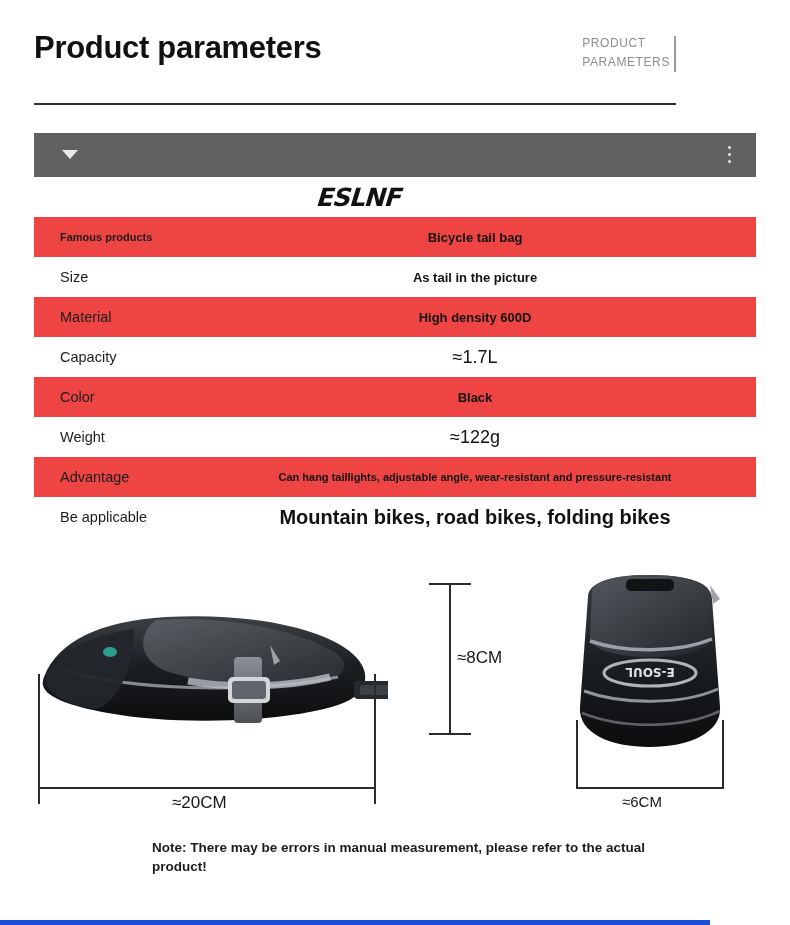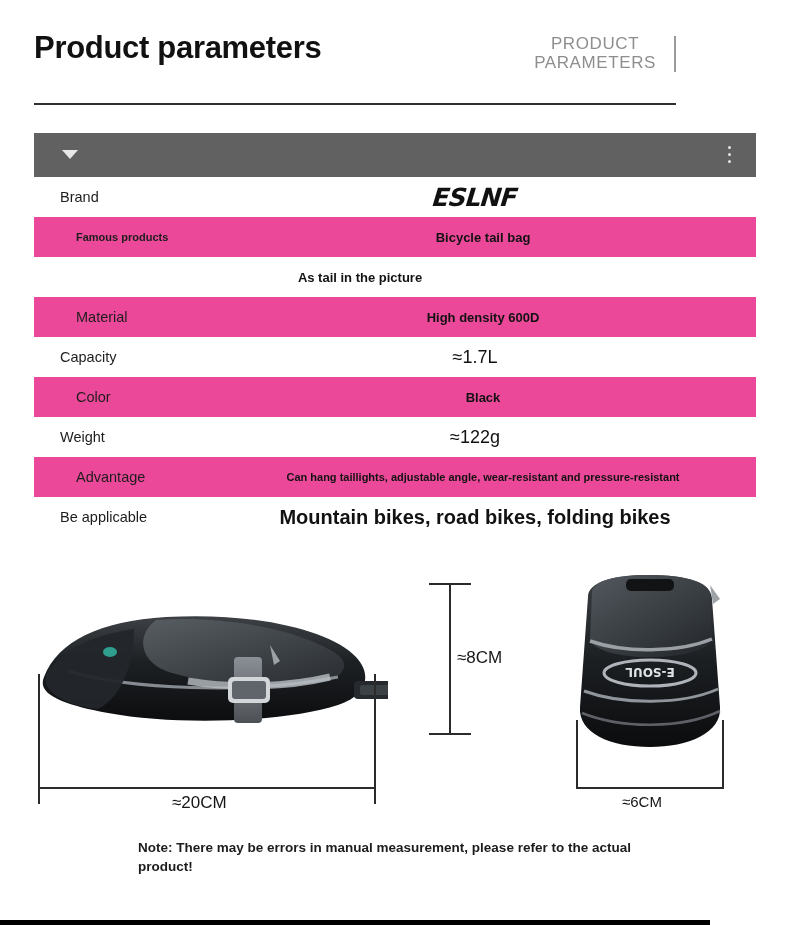--- a/index.html
+++ b/index.html
@@ -13,21 +13,21 @@
     font-family: "Liberation Sans", sans-serif;
     color: #1a1a1a;
     overflow: hidden;
     position: relative;
   }
   .page {
     width: 710px;
     height: 925px;
     position: relative;
     box-sizing: border-box;
-    border-bottom: 5px solid #000000;
+    border-bottom: 5px solid #1d4ed8;
   }
 
   
   .header {
     position: relative;
     padding: 28px 34px 0 34px;
     height: 82px;
     box-sizing: border-box;
   }
   .header-title {
@@ -35,26 +35,26 @@
     font-weight: bold;
     letter-spacing: -0.3px;
     color: #111111;
     line-height: 40px;
     margin: 0;
   }
   .header-sub {
     position: absolute;
     right: 34px;
     top: 34px;
-    text-align: center;
+    text-align: left;
     color: #8e8e8e;
-    font-size: 17px;
+    font-size: 12px;
     line-height: 19px;
     letter-spacing: 0.6px;
-    padding-right: 20px;
+    padding-right: 6px;
   }
   .header-sub .bar {
     position: absolute;
     right: 0;
     top: 2px;
     width: 2px;
     height: 36px;
     background: #9a9a9a;
   }
   .header-rule {
@@ -103,22 +103,21 @@
     border-radius: 50%;
     margin-bottom: 4px;
   }
   .row {
     display: flex;
     align-items: center;
     min-height: 40px;
     box-sizing: border-box;
   }
   .row.alt {
-    background: #ec4899;
-    padding-left: 16px;
+    background: #ef4444;
   }
   .row.plain {
     background: #ffffff;
   }
   .row-label {
     width: 230px;
     padding-left: 26px;
     box-sizing: border-box;
     font-size: 14.5px;
     color: #1d1d1d;
@@ -185,21 +184,21 @@
     font-size: 17px;
     color: #161616;
     font-family: "Liberation Sans", sans-serif;
   }
   .dim-label.small {
     font-size: 15px;
   }
 
   .note {
     position: absolute;
-    left: 138px;
+    left: 152px;
     top: 838px;
     width: 540px;
     font-size: 13.5px;
     font-weight: bold;
     color: #1c1c1c;
     line-height: 19px;
   }
 
   
   svg { display: block; }
@@ -224,32 +223,32 @@
     <div class="table-topbar">
       <span class="caret-icon"></span>
       <span class="kebab-icon">
           <i></i>
           <i></i>
           <i></i>
         </span>
     </div>
 
     <div class="row plain">
-      <div class="row-label">Brand</div>
       <div class="row-value">
         <span class="brand-logo">ESLNF</span>
       </div>
     </div>
 
     <div class="row alt">
       <div class="row-label small">Famous products</div>
       <div class="row-value v-16">Bicycle tail bag</div>
     </div>
 
     <div class="row plain">
+      <div class="row-label">Size</div>
       <div class="row-value v-16">As tail in the picture</div>
     </div>
 
     <div class="row alt">
       <div class="row-label">Material</div>
       <div class="row-value v-16">High density 600D</div>
     </div>
 
     <div class="row plain">
       <div class="row-label">Capacity</div>

